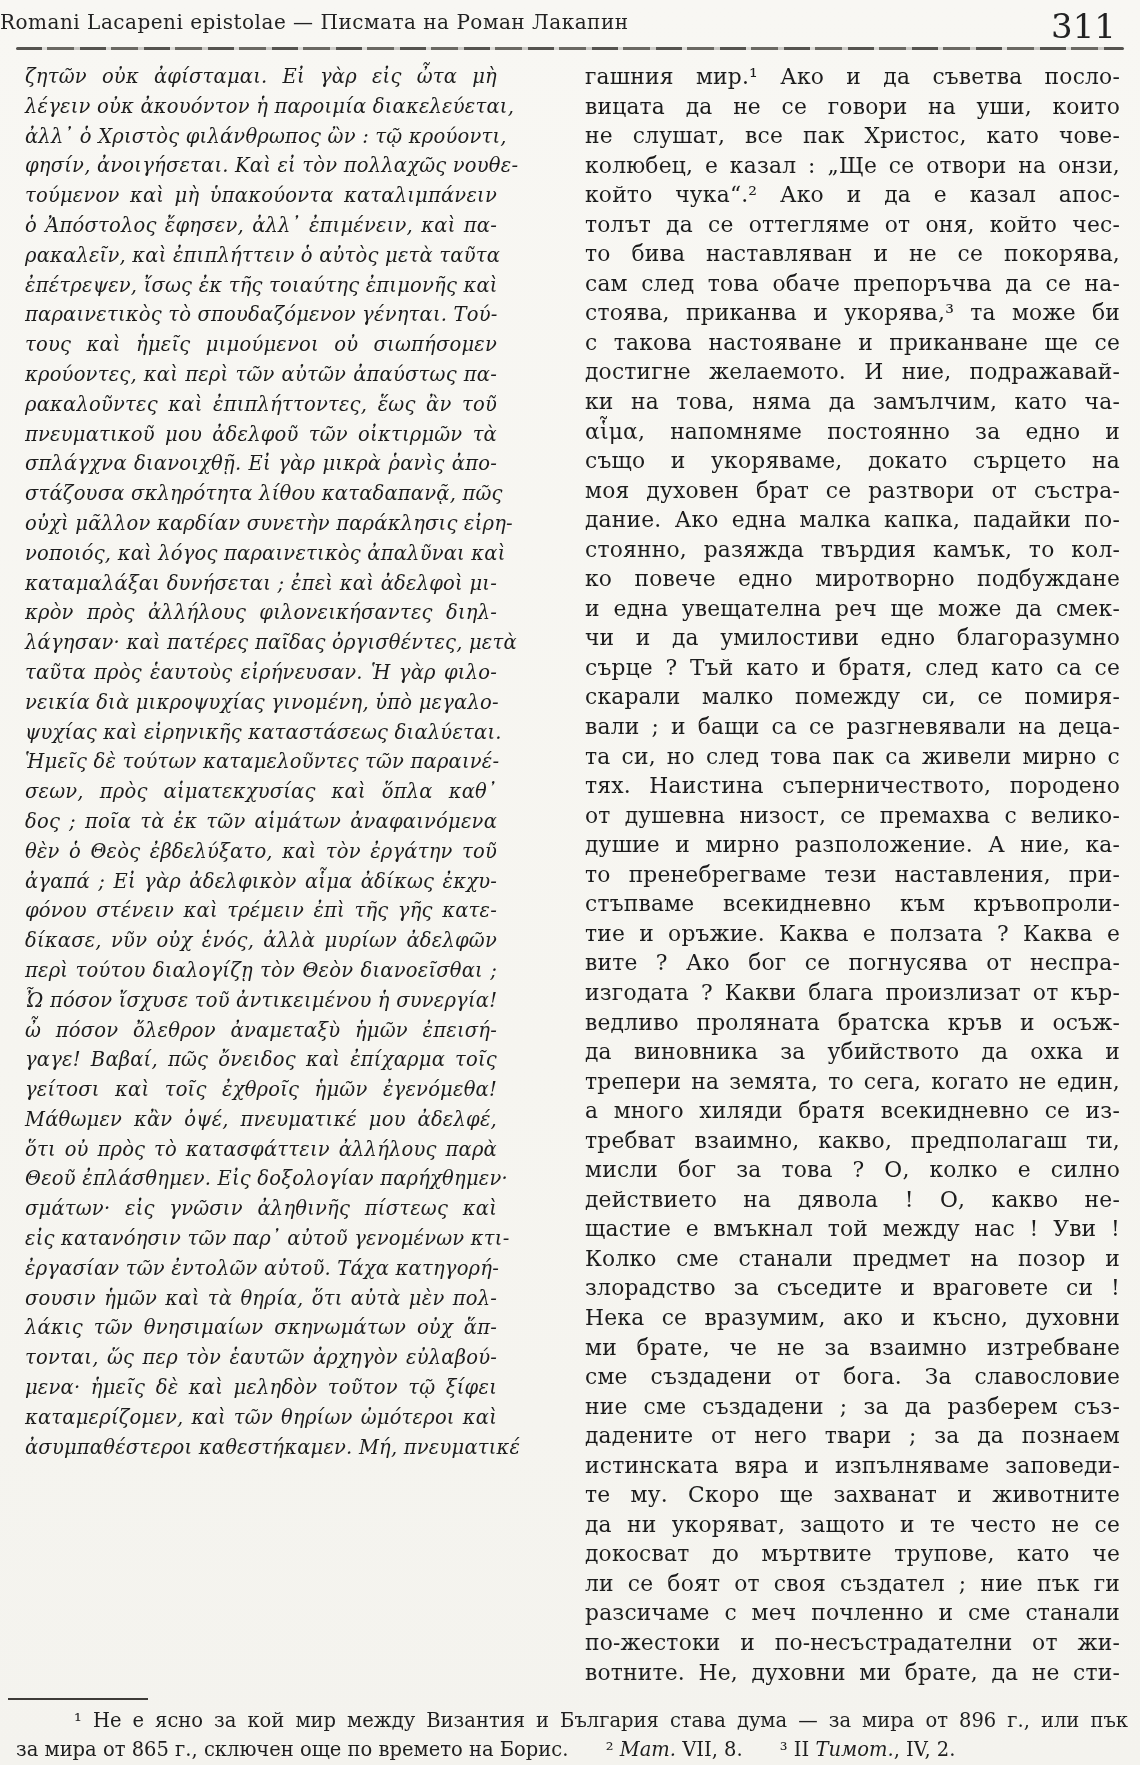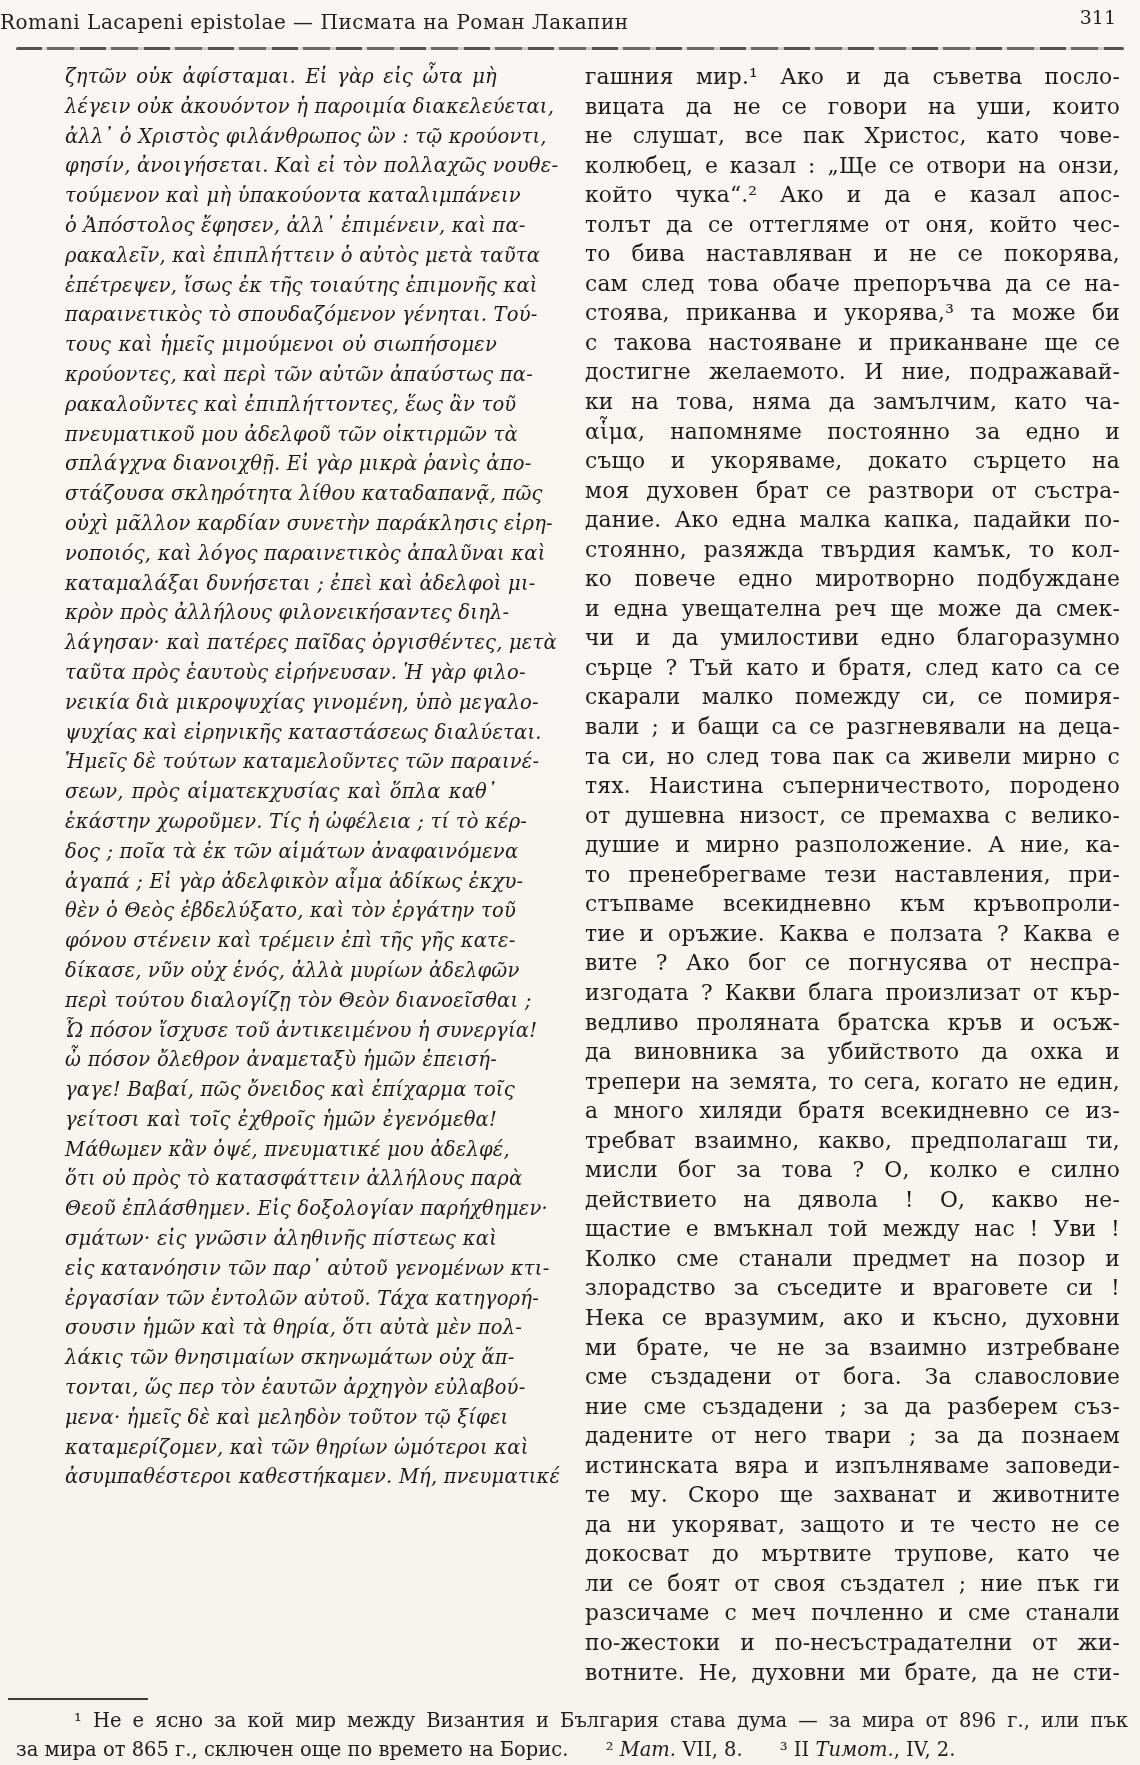--- a/index.html
+++ b/index.html
@@ -12,21 +12,21 @@
     font-family:"DejaVu Serif", serif;
     overflow:hidden;
   }
   .running-title{
     position:absolute;top:10px;left:0;right:110px;
     font-size:20px;letter-spacing:.5px;color:#222;
     white-space:nowrap;
   }
   .page-number{
     position:absolute;top:6px;right:24px;
-    font-size:19px;color:#222;margin-left:44px;
+    font-size:34px;color:#222;margin-left:44px;
   }
   .header-rule{
     position:absolute;top:47px;left:16px;width:1108px;height:3px;
     background:repeating-linear-gradient(90deg,
       #55534f 0 26px, rgba(85,83,79,.18) 26px 31px,
       #6a6862 31px 58px, rgba(85,83,79,.28) 58px 64px);
     border-radius:2px;
   }
   .col{position:absolute;top:62px;}
   .col .tline{
@@ -34,21 +34,20 @@
     text-align-last:justify;
     white-space:nowrap;
     overflow:visible;
   }
   .greek{left:25px;width:472px;}
   .greek .tline{
     font-style:italic;
     font-size:19.5px;
     line-height:29.8px;
     letter-spacing:.2px;
-    margin-left:40px;
   }
   .bulg{left:585px;width:535px;}
   .bulg .tline{
     font-size:21.8px;
     line-height:29.55px;
     letter-spacing:.2px;
   }
   .footnote-sep{
     position:absolute;top:1698px;left:8px;width:140px;height:2px;
     background:#3d3b38;
@@ -89,24 +88,23 @@
       <div class="tline">οὐχὶ μᾶλλον καρδίαν συνετὴν παράκλησις εἰρη-</div>
       <div class="tline">νοποιός, καὶ λόγος παραινετικὸς ἀπαλῦναι καὶ</div>
       <div class="tline">καταμαλάξαι δυνήσεται ; ἐπεὶ καὶ ἀδελφοὶ μι-</div>
       <div class="tline">κρὸν πρὸς ἀλλήλους φιλονεικήσαντες διηλ-</div>
       <div class="tline">λάγησαν· καὶ πατέρες παῖδας ὀργισθέντες, μετὰ</div>
       <div class="tline">ταῦτα πρὸς ἑαυτοὺς εἰρήνευσαν. Ἡ γὰρ φιλο-</div>
       <div class="tline">νεικία διὰ μικροψυχίας γινομένη, ὑπὸ μεγαλο-</div>
       <div class="tline">ψυχίας καὶ εἰρηνικῆς καταστάσεως διαλύεται.</div>
       <div class="tline">Ἡμεῖς δὲ τούτων καταμελοῦντες τῶν παραινέ-</div>
       <div class="tline">σεων, πρὸς αἱματεκχυσίας καὶ ὅπλα καθ᾽</div>
-      <div class="tline">ἑκάστην χωροῦμεν. Τίς ἡ ὠφέλεια ; τί τὸ κέρ-</div>
       <div class="tline">δος ; ποῖα τὰ ἐκ τῶν αἱμάτων ἀναφαινόμενα</div>
+      <div class="tline">θὲν ὁ Θεὸς ἐβδελύξατο, καὶ τὸν ἐργάτην τοῦ</div>
       <div class="tline">ἀγαπά ; Εἰ γὰρ ἀδελφικὸν αἷμα ἀδίκως ἐκχυ-</div>
-      <div class="tline">θὲν ὁ Θεὸς ἐβδελύξατο, καὶ τὸν ἐργάτην τοῦ</div>
       <div class="tline">φόνου στένειν καὶ τρέμειν ἐπὶ τῆς γῆς κατε-</div>
       <div class="tline">δίκασε, νῦν οὐχ ἑνός, ἀλλὰ μυρίων ἀδελφῶν</div>
       <div class="tline">περὶ τούτου διαλογίζῃ τὸν Θεὸν διανοεῖσθαι ;</div>
       <div class="tline">Ὦ πόσον ἴσχυσε τοῦ ἀντικειμένου ἡ συνεργία!</div>
       <div class="tline">ὦ πόσον ὄλεθρον ἀναμεταξὺ ἡμῶν ἐπεισή-</div>
       <div class="tline">γαγε! Βαβαί, πῶς ὄνειδος καὶ ἐπίχαρμα τοῖς</div>
       <div class="tline">γείτοσι καὶ τοῖς ἐχθροῖς ἡμῶν ἐγενόμεθα!</div>
       <div class="tline">Μάθωμεν κἂν ὀψέ, πνευματικέ μου ἀδελφέ,</div>
       <div class="tline">ὅτι οὐ πρὸς τὸ κατασφάττειν ἀλλήλους παρὰ</div>
       <div class="tline">Θεοῦ ἐπλάσθημεν. Εἰς δοξολογίαν παρήχθημεν·</div>

